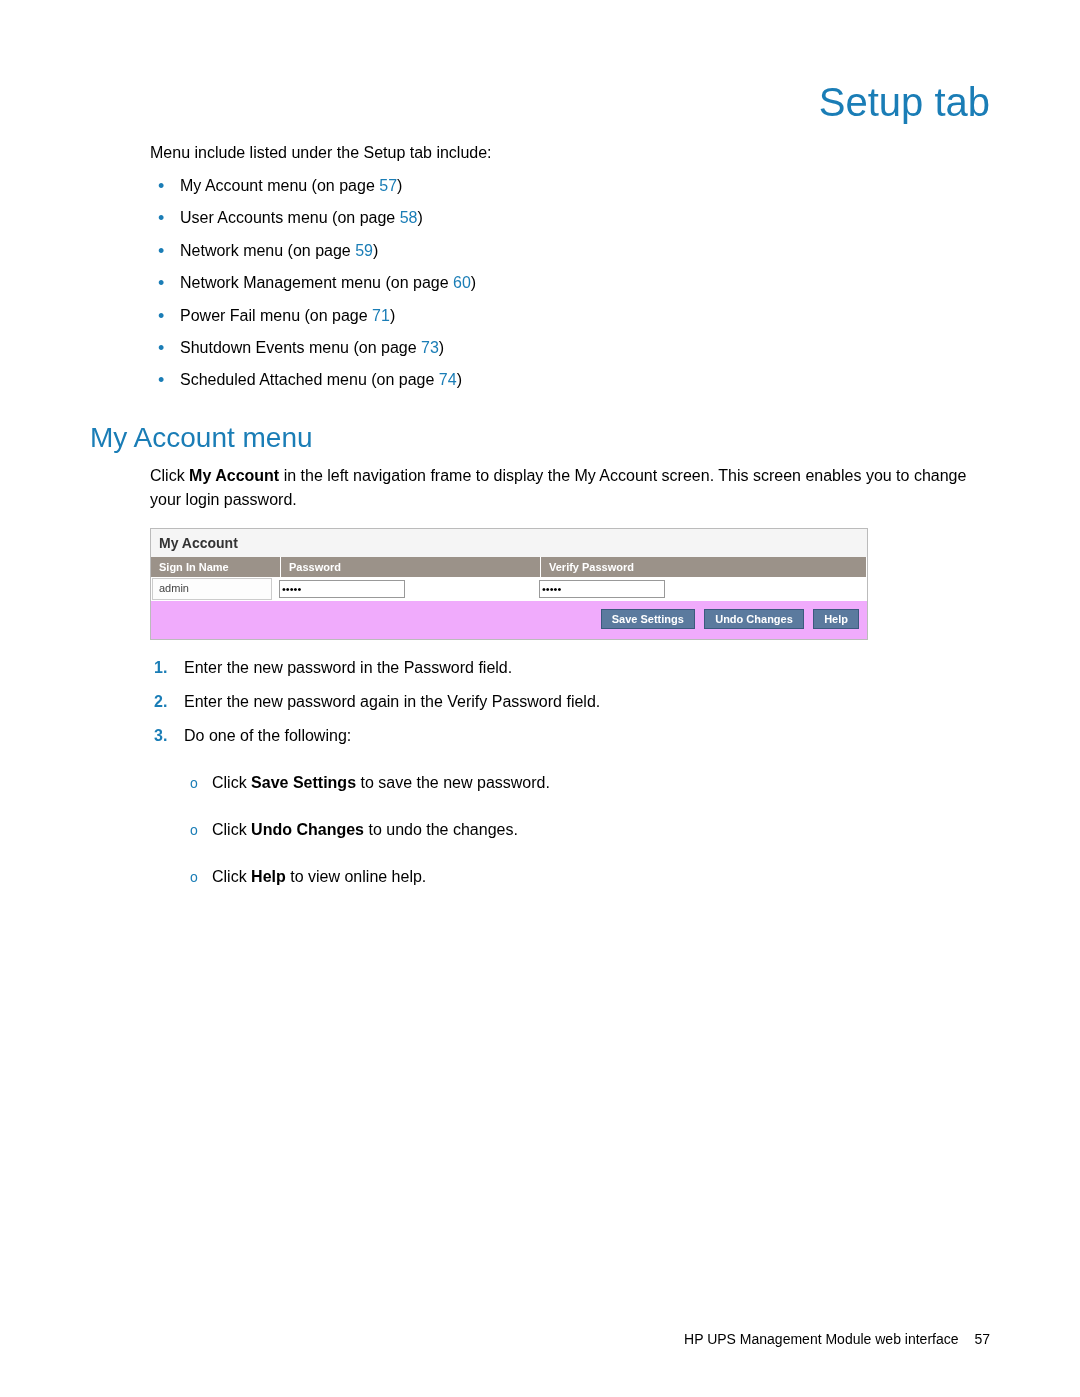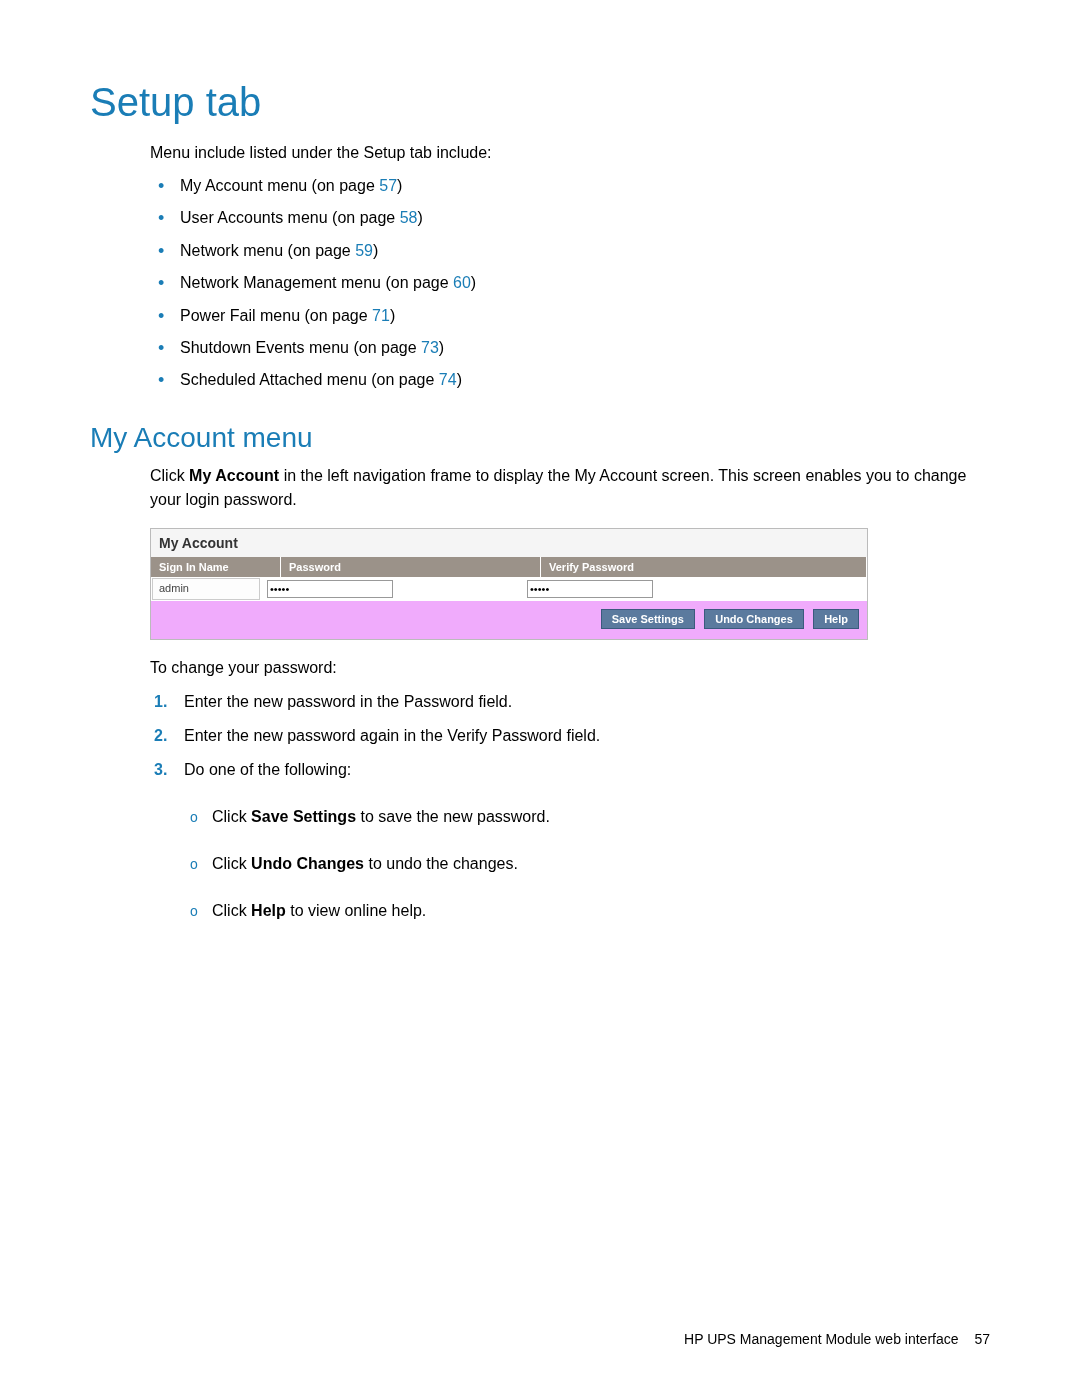--- a/index.html
+++ b/index.html
@@ -15,20 +15,21 @@
     box-sizing: border-box;
     position: relative;
     min-height: 1397px;
   }
   h1.setup {
     font-size: 40px;
     font-weight: 400;
     color: #1a7db6;
     margin: 0 0 16px 0;
     font-family: "Segoe UI Light", "Helvetica Neue", Arial, sans-serif;
+    text-align: right;
   }
   h2.subhead {
     font-size: 28px;
     font-weight: 400;
     color: #1a7db6;
     margin: 30px 0 10px 0;
     font-family: "Segoe UI Light", "Helvetica Neue", Arial, sans-serif;
   }
   .body-indent {
     margin-left: 60px;
@@ -140,21 +141,21 @@
   .ui-row > div {
     padding: 3px 6px;
     box-sizing: border-box;
   }
   .ui-row .col-sign {
     font-size: 11px;
     color: #444;
     border: 1px solid #ccc;
     margin: 1px;
     background: #fdfdfd;
-    width: 108px;
+    width: 120px;
   }
   .ui-row .col-pass input,
   .ui-row .col-verify input {
     width: 120px;
     font-size: 11px;
     padding: 2px;
     border: 1px solid #999;
     background: #fff;
   }
   .ui-buttons {
@@ -224,21 +225,20 @@
         <div class="col-pass"><input type="text" value="•••••" style=""></div>
         <div class="col-verify"><input type="text" value="•••••" style=""></div>
       </div>
       <div class="ui-buttons">
         <button>Save Settings</button>
         <button>Undo Changes</button>
         <button>Help</button>
       </div>
     </div>
 
-    <p class="body">To change your password:</p>
 
     <ol class="steps">
       <li>Enter the new password in the Password field.</li>
       <li>Enter the new password again in the Verify Password field.</li>
       <li>
         <span>Do one of the following:</span>
         <ul class="sub">
           <li><span>Click </span><b>Save Settings</b><span> to save the new password.</span></li>
           <li><span>Click </span><b>Undo Changes</b><span> to undo the changes.</span></li>
           <li><span>Click </span><b>Help</b><span> to view online help.</span></li>

